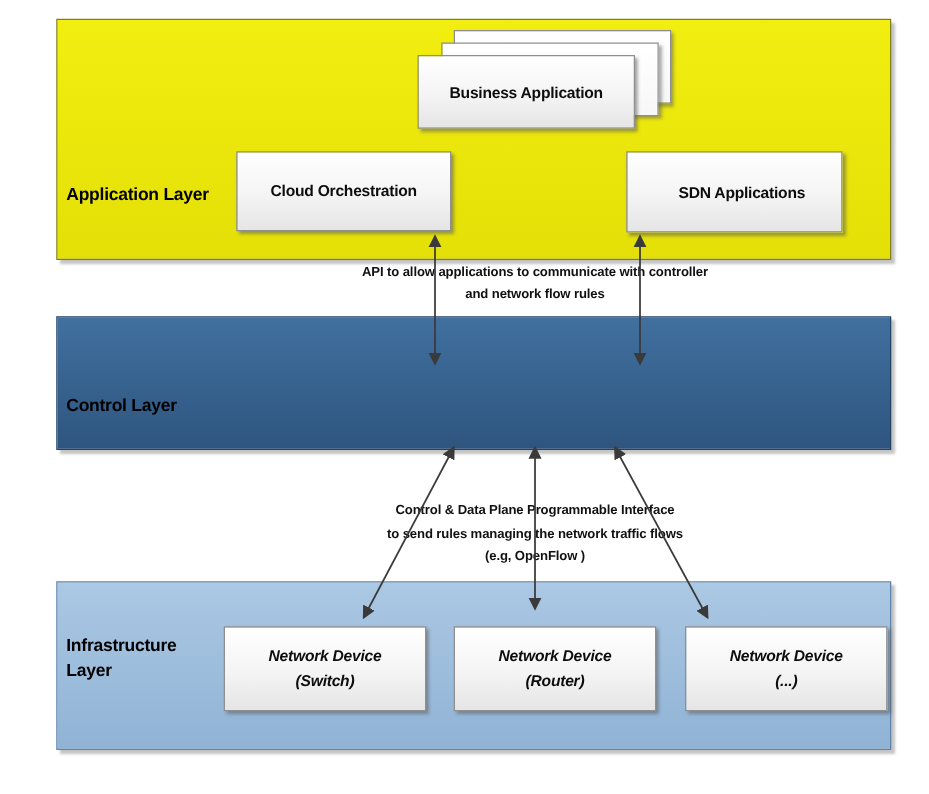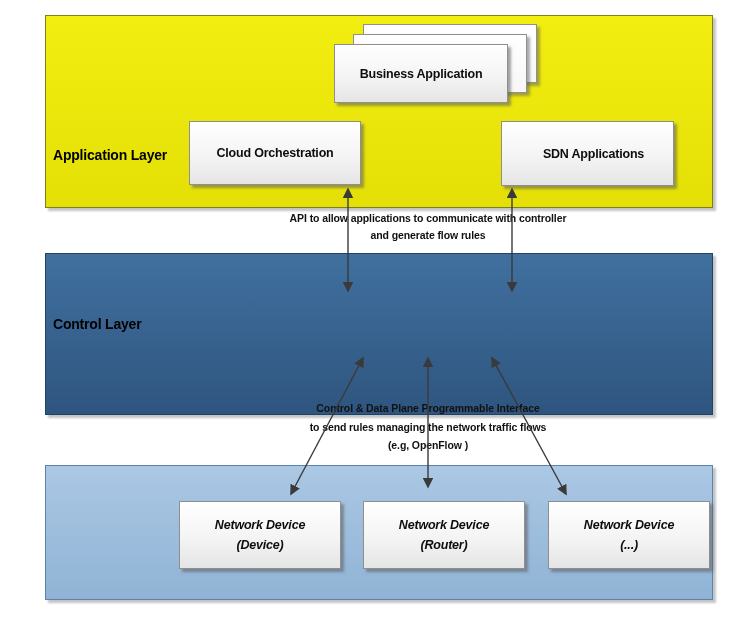--- a/index.html
+++ b/index.html
@@ -6,21 +6,21 @@
   html,body { background:#ffffff; }
   .canvas {
     position:relative; width:743px; height:635px; background:#ffffff;
     font-family:"Liberation Sans", sans-serif; color:#0d0d0d; overflow:hidden;
   }
   .layer {
     position:absolute; left:45px; width:668px;
     border:1px solid; box-shadow:3px 3px 2px rgba(125,125,125,.45);
   }
   .layer-app     { top:15px;  height:193px; border-color:#80801a; }
-  .layer-control { top:253px; height:162px; border-color:#1f4265; }
+  .layer-control { top:253px; height:107px; border-color:#1f4265; }
   .layer-infra   { top:465px; height:135px; border-color:#5c84aa; }
 
   .layer-label {
     position:absolute; left:7px; font-weight:bold; font-size:14px;
     letter-spacing:-0.2px; line-height:20px; color:#000;
   }
   .layer-app .layer-label     { top:87px;margin-top:42px; }
   .layer-control .layer-label { top:60px; }
   .layer-infra .layer-label   { top:40px; width:115px; }
 
@@ -81,39 +81,40 @@
       <span>Cloud Orchestration</span>
     </div>
 
     <div class="node node-sdnapps">
       <span>SDN Applications</span>
     </div>
   </div>
 
   <div class="annotation annotation-api">
     <div>API to allow applications to communicate with controller</div>
-    <div>and generate flow rules</div>
+    <div>and network flow rules</div>
   </div>
 
   <div class="layer layer-control" style="background: linear-gradient(rgb(65, 112, 159), rgb(46, 85, 127));">
     <div class="layer-label">Control Layer</div>
 
   </div>
 
   <div class="annotation annotation-cdpi">
     <div>Control &amp; Data Plane Programmable Interface</div>
     <div>to send rules managing the network traffic flows</div>
     <div>(e.g, OpenFlow )</div>
   </div>
 
   <div class="layer layer-infra" style="background: linear-gradient(rgb(171, 200, 228), rgb(144, 179, 213));">
+    <div class="layer-label">Infrastructure Layer</div>
 
     <div class="node node-device node-switch">
       <span>Network Device</span>
-      <span>(Device)</span>
+      <span>(Switch)</span>
     </div>
 
     <div class="node node-device node-router">
       <span>Network Device</span>
       <span>(Router)</span>
     </div>
 
     <div class="node node-device node-other">
       <span>Network Device</span>
       <span>(...)</span>

